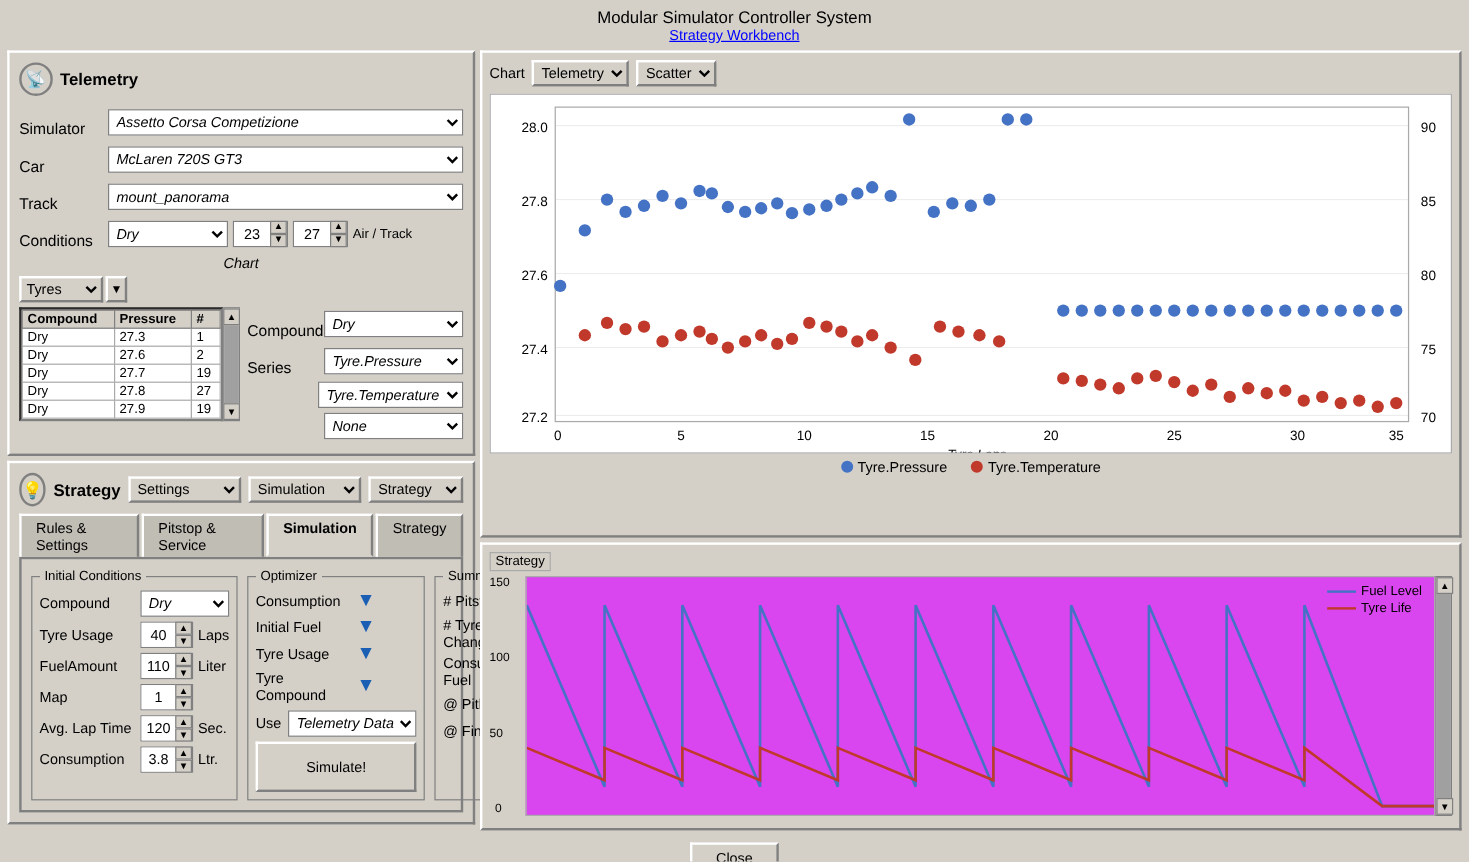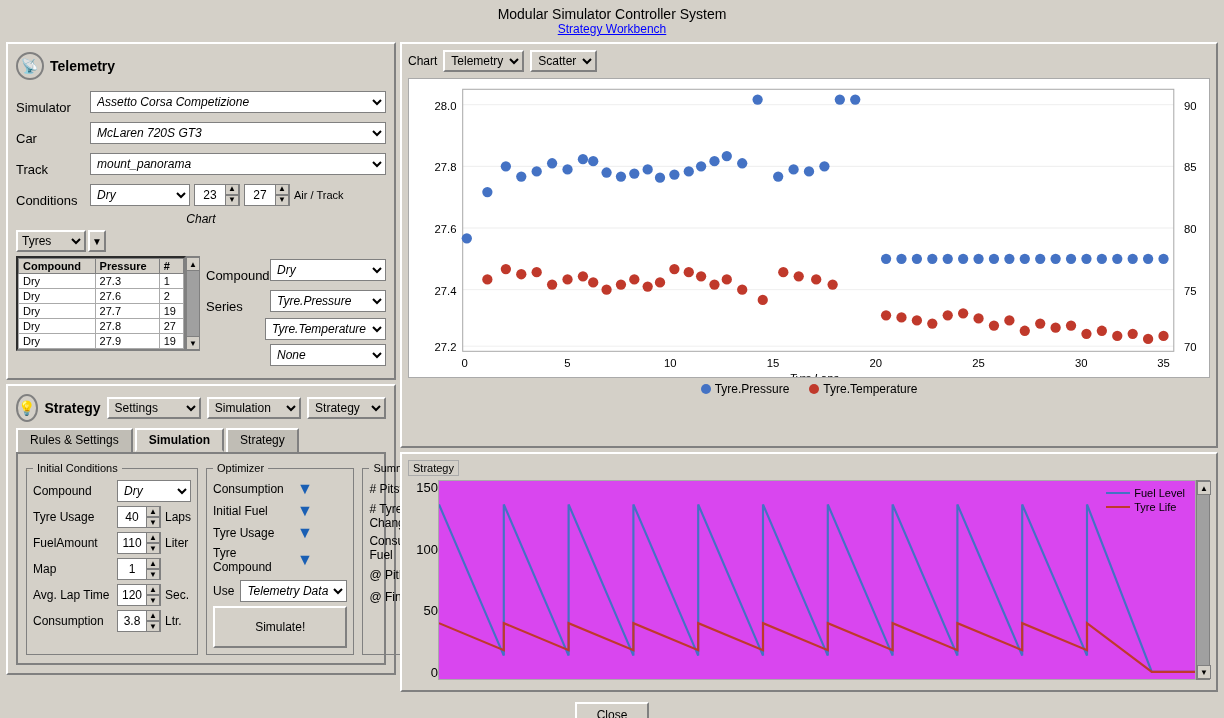--- a/index.html
+++ b/index.html
@@ -535,20 +535,21 @@
         <select class="strategy-select" style="width:120px;">
           <option>Simulation</option>
         </select>
         <select class="strategy-select" style="width:100px;">
           <option>Strategy</option>
         </select>
       </div>
 
       <div class="tabs">
         <div class="tab">Rules &amp; Settings</div>
+        <div class="tab">Pitstop &amp; Service</div>
         <div class="tab active">Simulation</div>
         <div class="tab">Strategy</div>
       </div>
 
       <div class="tab-content">
         <div class="sim-grid">
 
           <fieldset class="fieldset" style="width:180px;">
             <legend>Initial Conditions</legend>
             <div class="sim-form-row">
@@ -820,21 +821,21 @@
           <div class="legend-dot" style="background:#c0392b;"></div>
           <span>Tyre.Temperature</span>
         </div>
       </div>
     </div>
 
     <div class="chart-panel" style="flex:none;height:240px;position:relative;">
       <div style="font-size:11px;margin-bottom:4px;border:1px solid #aaa;padding:1px 4px;display:inline-block;">Strategy</div>
       <div style="display:flex;height:200px;position:relative;">
 
-        <div style="width:30px;display:flex;flex-direction:column;justify-content:space-between;text-align:right;padding-right:0;font-size:13px;">
+        <div style="width:30px;display:flex;flex-direction:column;justify-content:space-between;text-align:right;padding-right:20px;font-size:10px;">
           <span>150</span>
           <span>100</span>
           <span>50</span>
           <span>0</span>
         </div>
         <div style="flex:1;background:#d946ef;border:1px solid #aaa;position:relative;overflow:hidden;">
           <svg width="100%" height="100%" viewBox="0 0 700 180">
 
             <polyline fill="none" stroke="#4472c4" stroke-width="2" points="0,20 60,160 60,20 120,160 120,20 180,160 180,20 240,160 240,20 300,160 300,20 360,160 360,20 420,160 420,20 480,160 480,20 540,160 540,20 600,160 600,20 660,175 700,175"></polyline>
 

